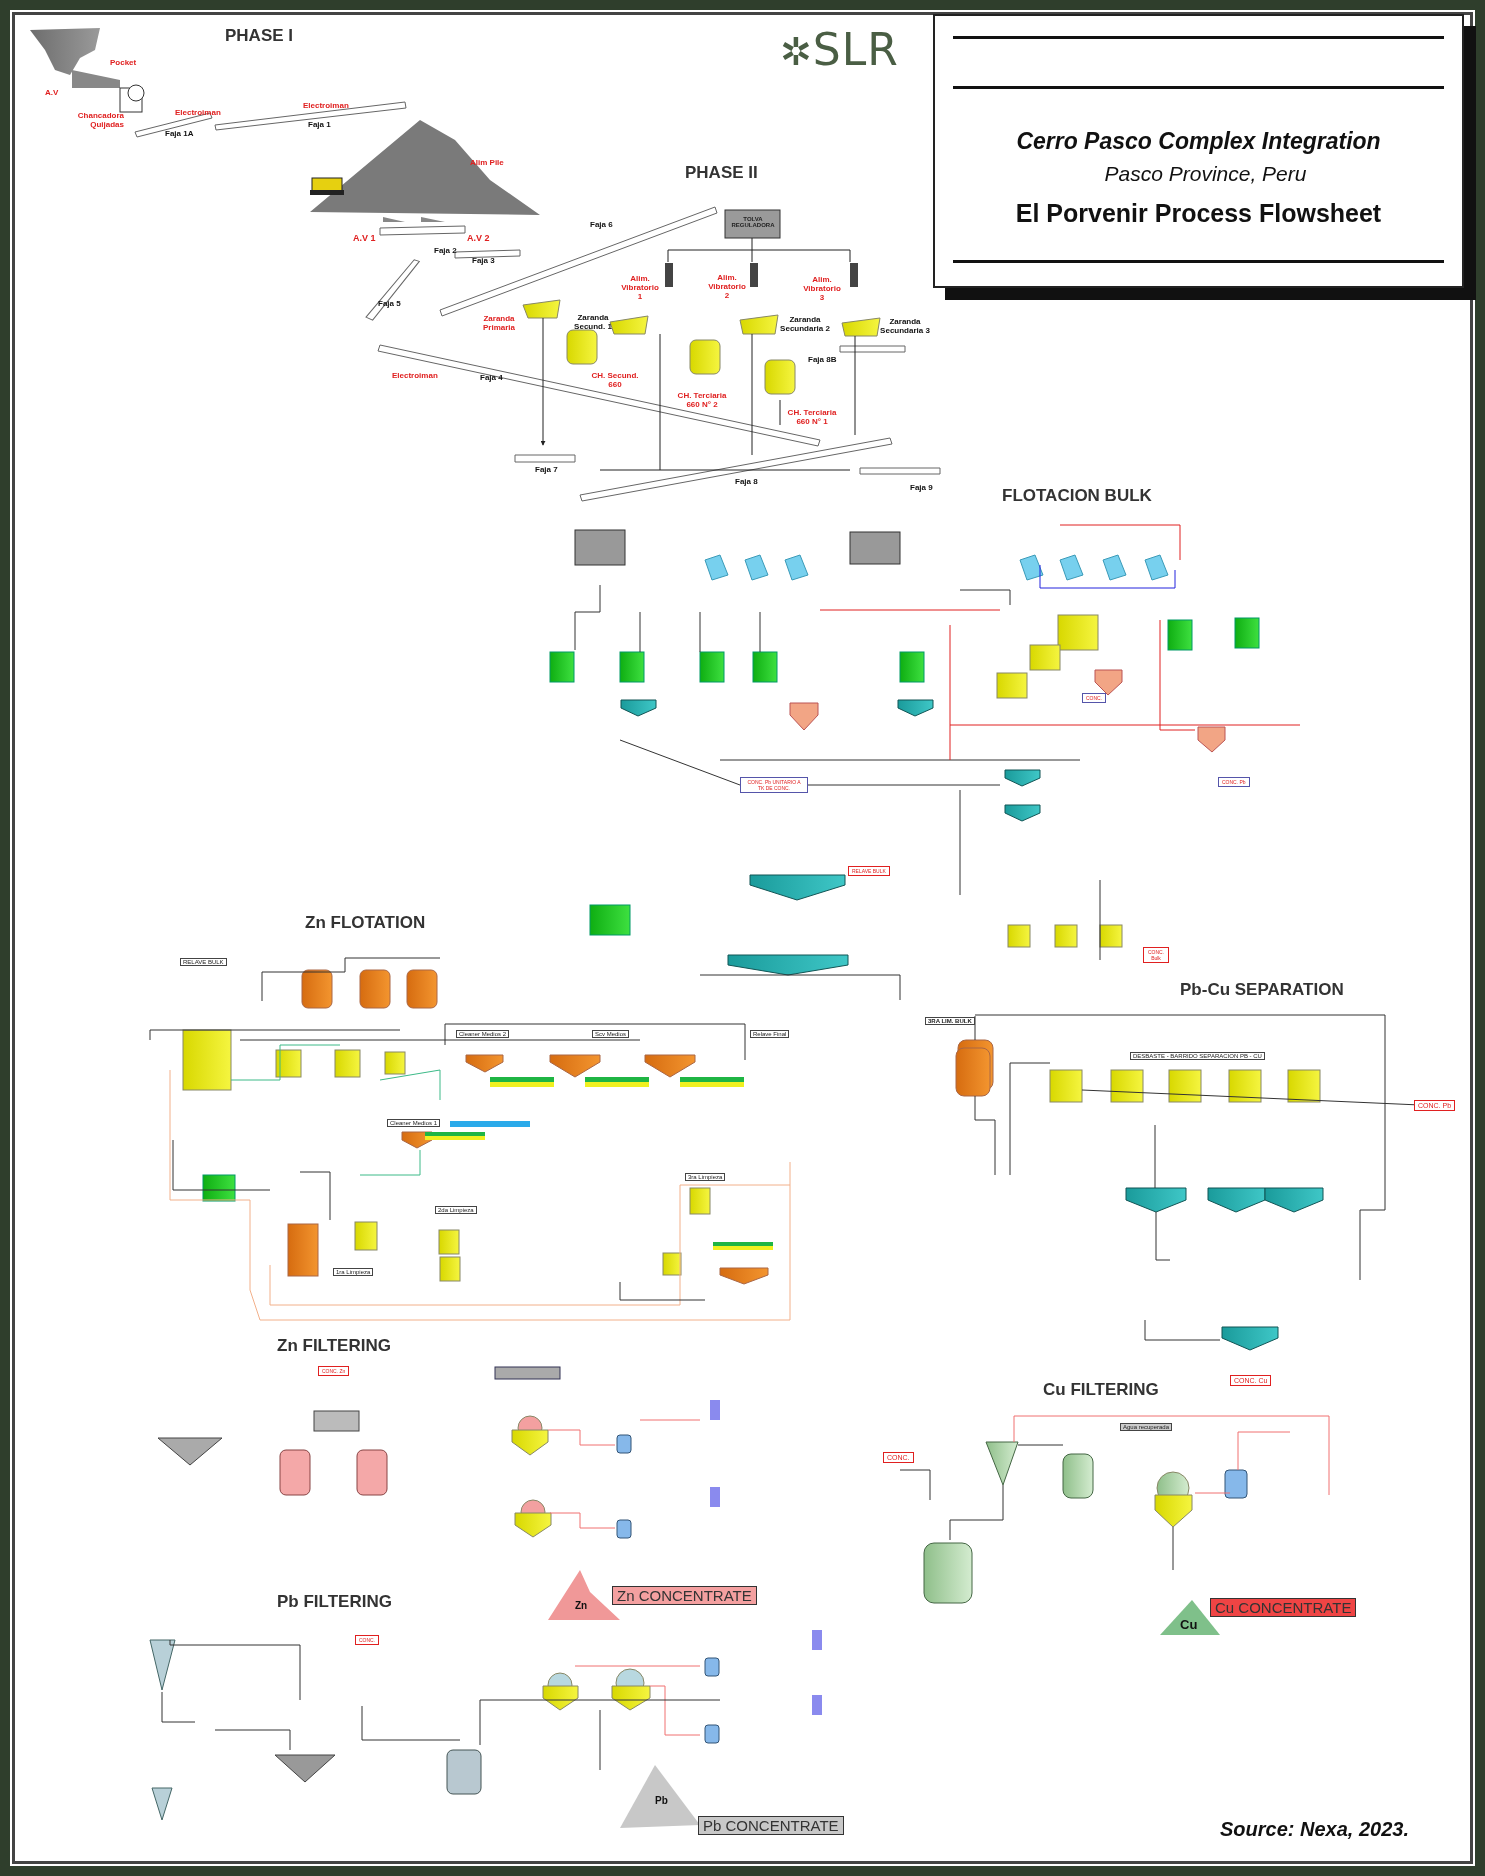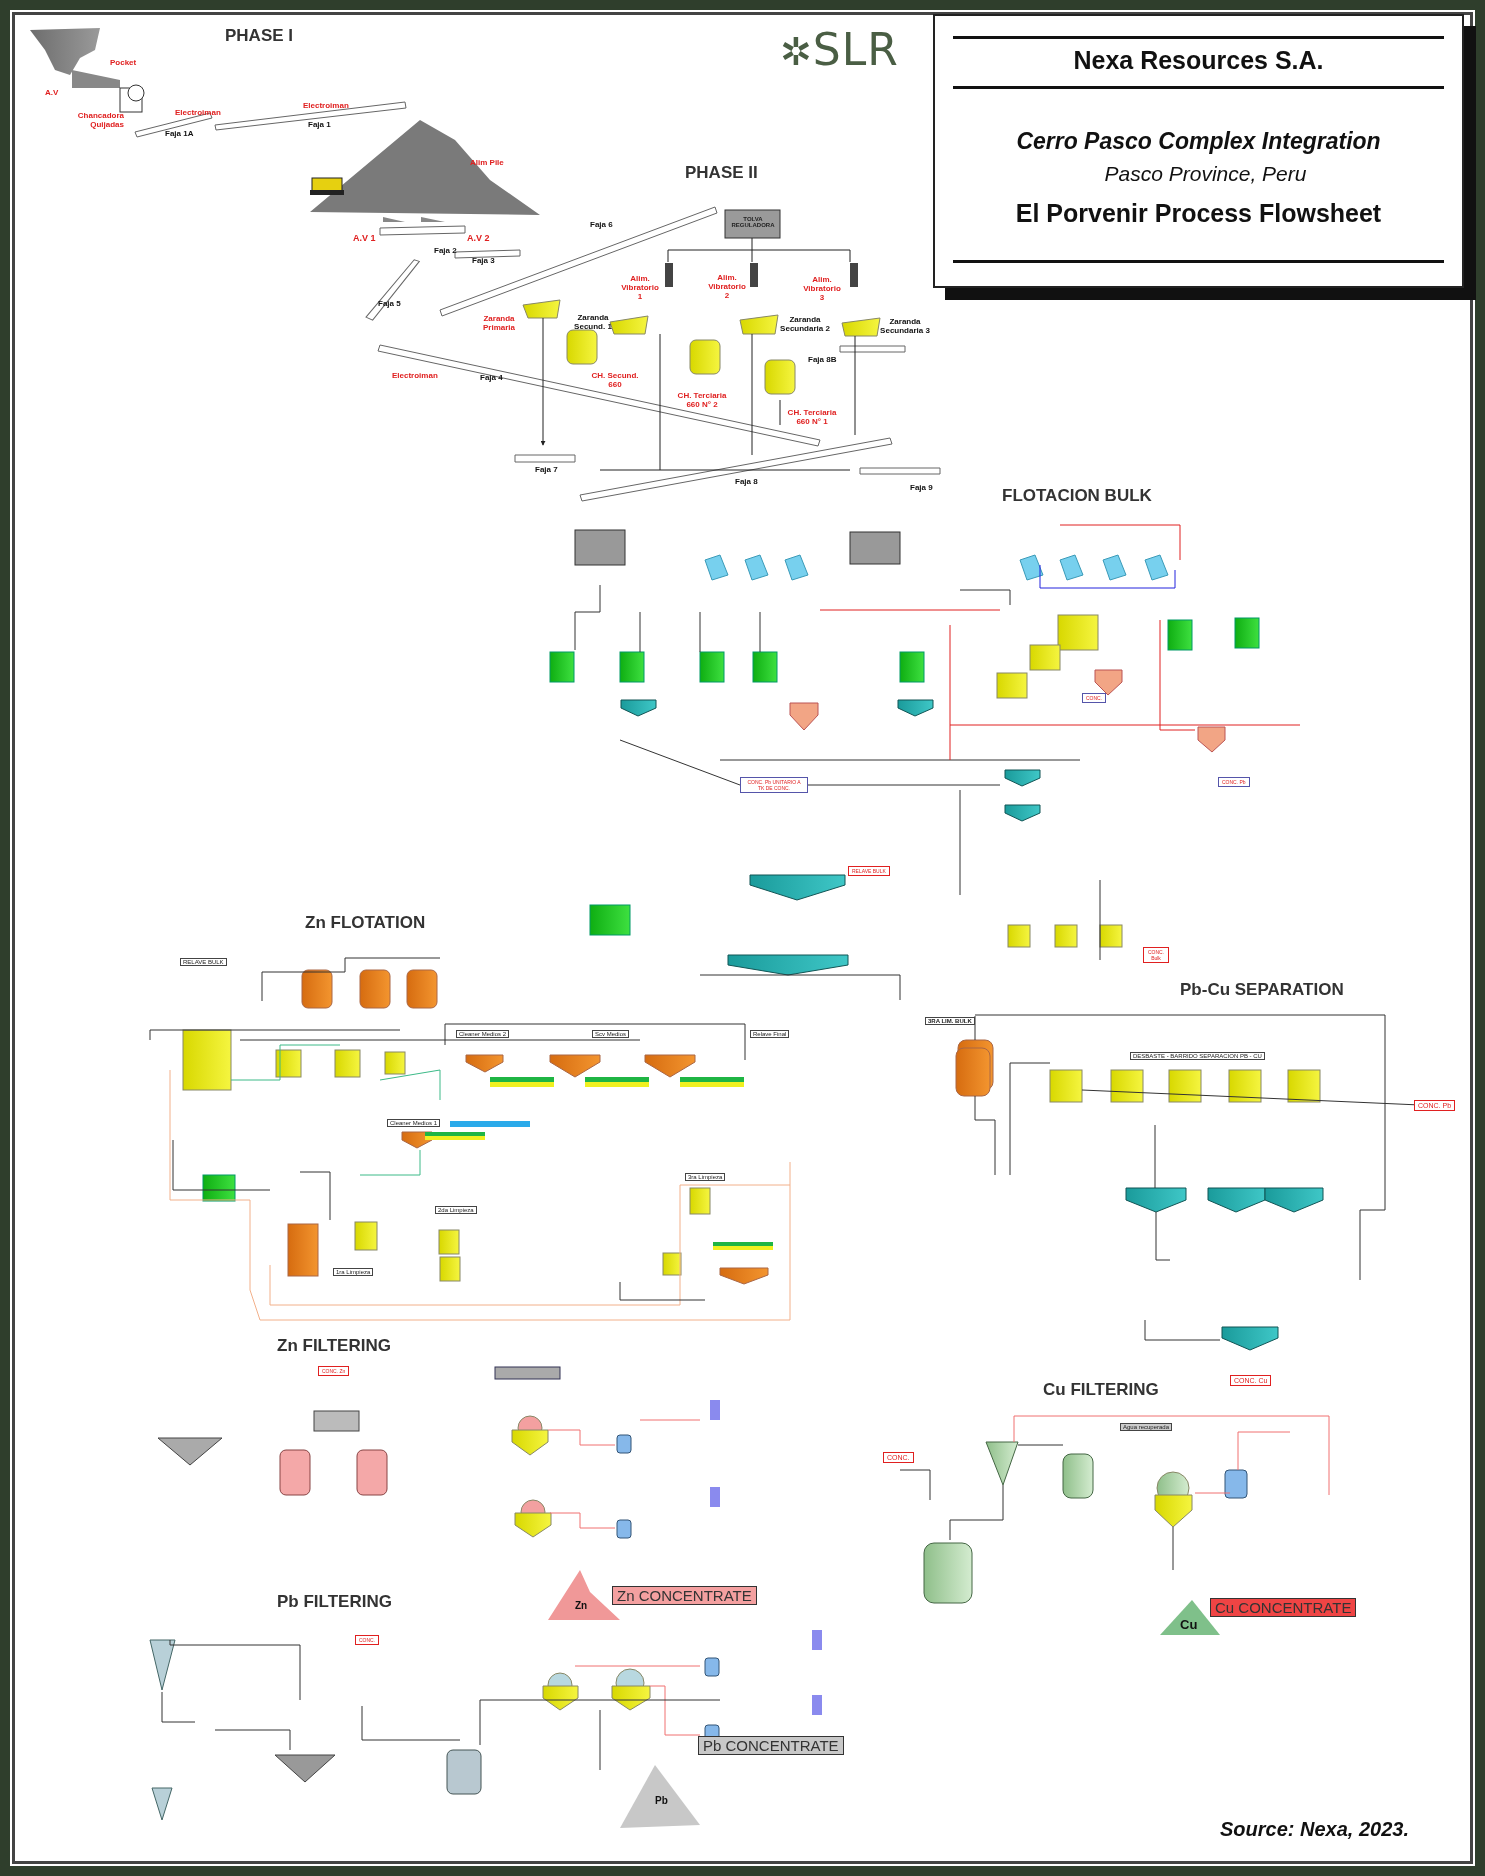--- a/index.html
+++ b/index.html
@@ -25,21 +25,20 @@
 
 <div class="frame"></div>
 <div class="inner"></div>
 
 <div class="logo">
   <span style="font-size:38px;">✲</span><span>SLR</span>
 </div>
 
 <div class="title-box">
   <div class="rule" style="top:20px"></div>
-  <div class="t" style="top:30px;font-size:25px;font-weight:bold;">Nexa Resources S.A.</div>
   <div class="rule" style="top:70px"></div>
   <div class="t" style="top:112px;font-size:23px;font-weight:bold;font-style:italic;">Cerro Pasco Complex Integration</div>
   <div class="t" style="top:146px;font-size:21px;font-style:italic;padding-left:14px;">Pasco Province, Peru</div>
   <div class="t" style="top:183px;font-size:25px;font-weight:bold;">El Porvenir Process Flowsheet</div>
   <div class="rule" style="top:244px"></div>
 </div>
 
 <div class="sec" style="left:225px;top:26px;">PHASE I</div>
 <div class="sec" style="left:685px;top:163px;">PHASE II</div>
 <div class="sec" style="left:1002px;top:486px;">FLOTACION BULK</div>
@@ -463,16 +462,16 @@
 <div class="conc-box" style="left:318px;top:1366px;font-size:5px;">CONC. Zn</div>
 <div class="concentrate" style="left:612px;top:1586px;background:#f4a0a0;">Zn CONCENTRATE</div>
 <div class="abs blk" style="left:575px;top:1600px;font-size:10px;">Zn</div>
 
 <div class="conc-box" style="left:883px;top:1452px;">CONC.</div>
 <div class="lbl" style="left:1120px;top:1423px;background:#ccc;font-size:6px;">Agua recuperada</div>
 <div class="concentrate" style="left:1210px;top:1598px;background:#ef4444;">Cu CONCENTRATE</div>
 <div class="abs blk" style="left:1180px;top:1617px;font-size:13px;">Cu</div>
 
 <div class="conc-box" style="left:355px;top:1635px;font-size:5px;">CONC.</div>
-<div class="concentrate" style="left:698px;top:1736px;background:#c8c8c8;">Pb CONCENTRATE</div>
+<div class="concentrate" style="left:698px;top:1816px;background:#c8c8c8;">Pb CONCENTRATE</div>
 <div class="abs blk" style="left:655px;top:1795px;font-size:10px;">Pb</div>
 
 <div class="source">Source:  Nexa, 2023.</div>
 
 </body></html>

